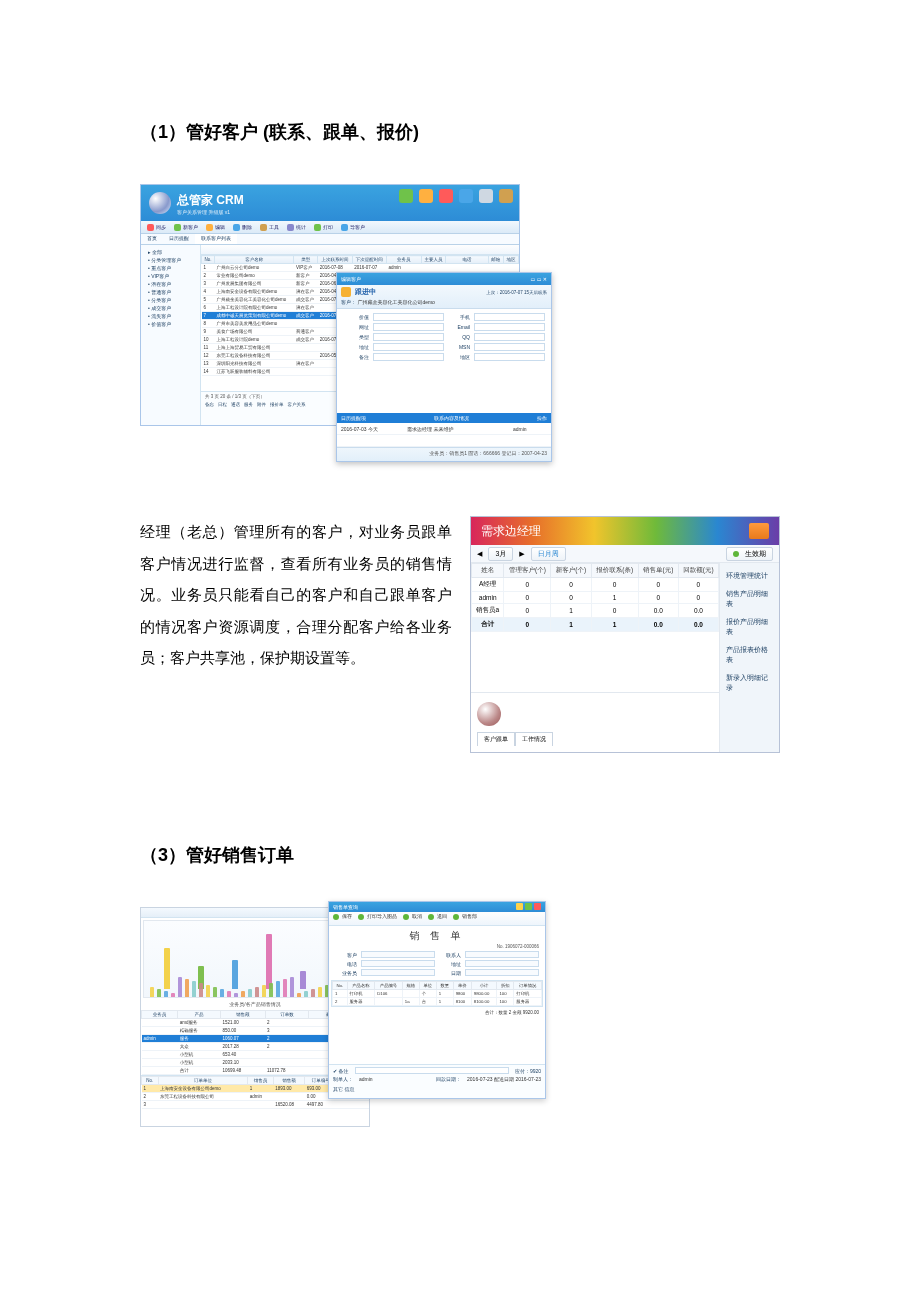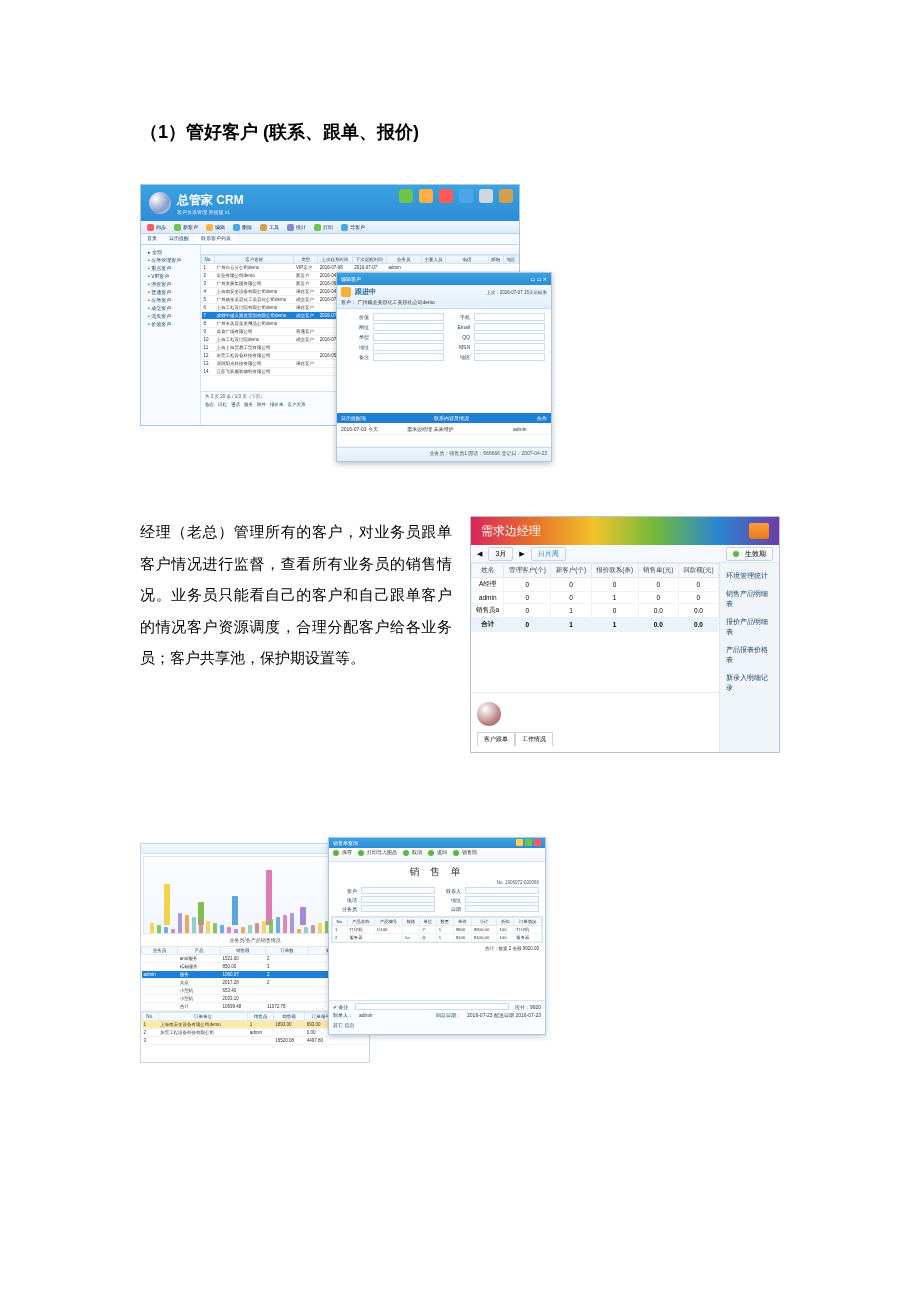--- a/index.html
+++ b/index.html
@@ -597,20 +597,21 @@
             <div>报价产品明细表</div>
             <div>产品报表价格表</div>
             <div>新录入明细记录</div>
           </div>
       </div>
     </div>
   </div>
 </div>
 
 <div class="section">
+  <div class="heading">（3）管好销售订单</div>
   <div class="content-row">
 
     <div class="sales-wrap">
 
       <div class="sales-rank">
         <div class="sales-rank-hdr"></div>
         <div class="sales-chart" id="sales-chart">
             <div class="bar" style="left: 20px; height: 41px; background: rgb(243, 210, 75);"></div>
             <div class="bar" style="left: 54px; height: 23px; background: rgb(127, 191, 79);"></div>
             <div class="bar" style="left: 88px; height: 29px; background: rgb(90, 166, 224);"></div>

